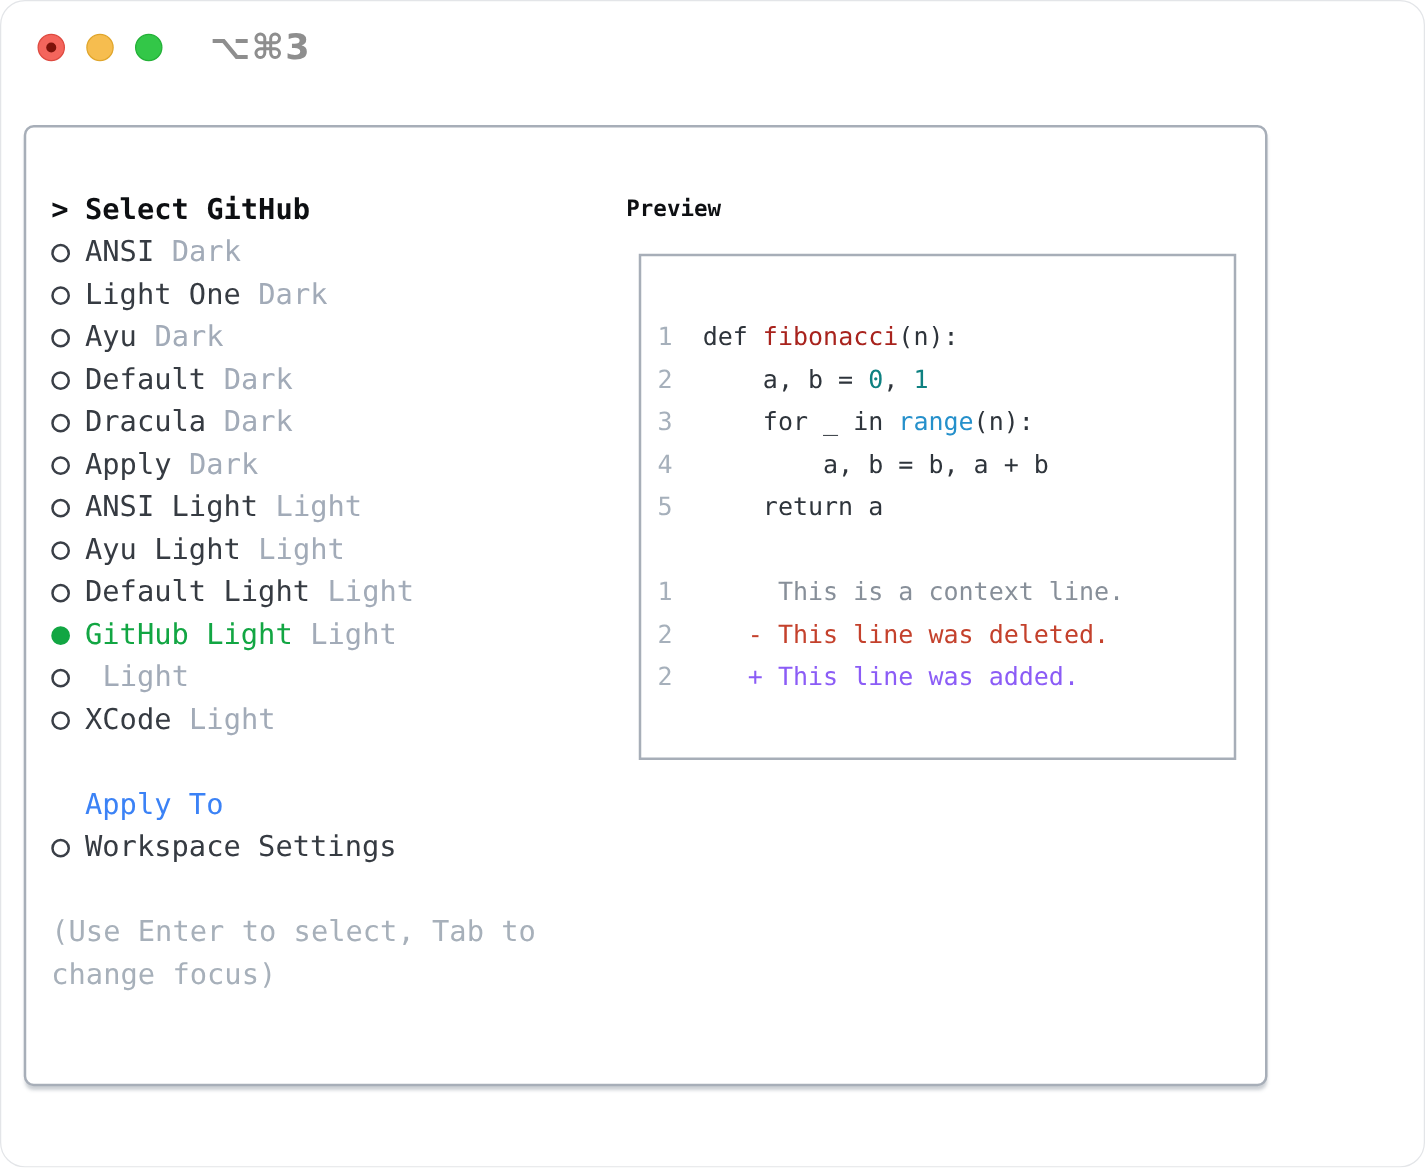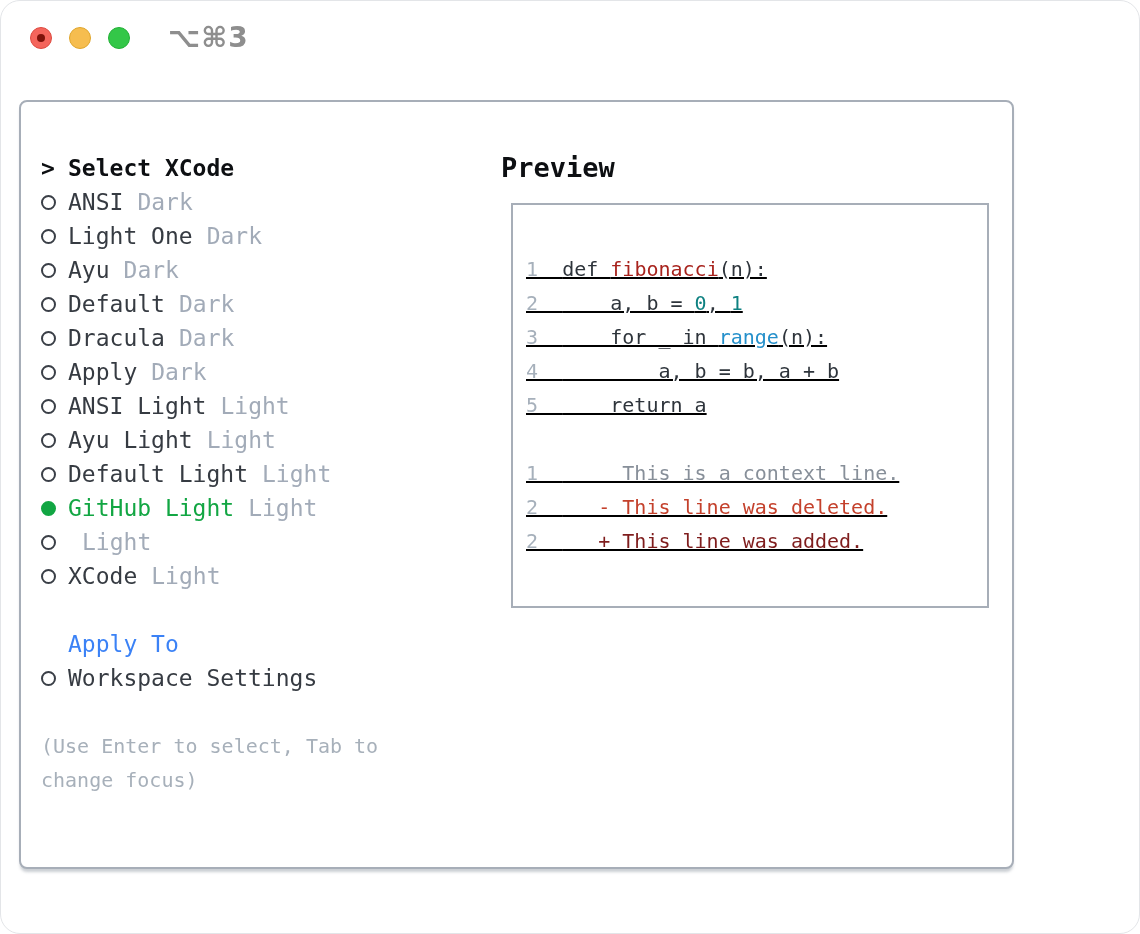--- a/index.html
+++ b/index.html
@@ -33,62 +33,62 @@
   .markerbox{width:27px;display:flex;align-items:center;flex:0 0 27px;}
   .marker{font-weight:bold;color:#0d0f12;}
   .h-label{font-weight:bold;color:#0d0f12;}
   .h2-label{color:#3b82f6;}
   .circle{width:11px;height:11px;border:2px solid #3a3f47;border-radius:50%;box-sizing:content-box;}
   .list-item .label{color:#363b42;}
   .list-item .tag{color:#a2abb8;margin-left:14px;text-align:right;}
   .list-item.selected .label{color:#12a643;}
   .list-item.selected .circle{background:#12a643;border-color:#12a643;}
   .spacer{height:34px;}
-  .hint{color:#a7b0ba;font-size:20px;}
+  .hint{color:#a7b0ba;font-size:23px;}
   .hint div{height:34px;line-height:34px;white-space:pre;}
   
   .preview-heading{
     position:absolute;left:480px;top:49px;height:34px;line-height:34px;
-    font-size:27px;font-weight:bold;color:#0d0f12;
+    font-size:18px;font-weight:bold;color:#0d0f12;
   }
   .preview-box{
     position:absolute;left:490px;top:101px;width:478px;height:405px;box-sizing:border-box;
     border:2px solid #a7aeb8;background:#ffffff;overflow:hidden;
   }
-  #code{margin:0;padding:47px 0 0 13px;font-size:20px;line-height:34px;font-family:"DejaVu Sans Mono",monospace;text-decoration:underline;}
+  #code{margin:0;padding:47px 0 0 13px;font-size:20px;line-height:34px;font-family:"DejaVu Sans Mono",monospace;}
   .code-line{height:34px;white-space:pre;}
   .ln{color:#a6b0bb;}
   .c-pln{color:#2e343b;}
   .c-fn{color:#a8231d;}
   .c-nu{color:#0e8181;}
   .c-bi{color:#2590cb;}
   .c-ctx{color:#878f99;}
   .c-del{color:#c4412c;}
-  .c-add{color:#7f1d1d;}
+  .c-add{color:#8b5cf6;}
 </style>
 </head>
 <body>
 
 <div class="window">
   <div class="titlebar">
     <div class="lights">
       <span class="light red">
         <span class="dot"></span>
       </span>
       <span class="light yellow"></span>
       <span class="light green"></span>
     </div>
     <div class="win-title">⌥⌘3</div>
   </div>
 
   <div class="panel">
     <div class="left-col">
       <div class="row">
         <span class="markerbox"><span class="marker">&gt;</span></span>
-        <span class="h-label">Select XCode</span>
+        <span class="h-label">Select GitHub</span>
       </div>
       <div id="theme-list">
           <div class="row list-item">
     <span class="markerbox"><span class="circle"></span></span>
     <span class="label">ANSI</span>
     <span class="tag">Dark</span>
   </div>
           <div class="row list-item">
     <span class="markerbox"><span class="circle"></span></span>
     <span class="label">Light One</span>

